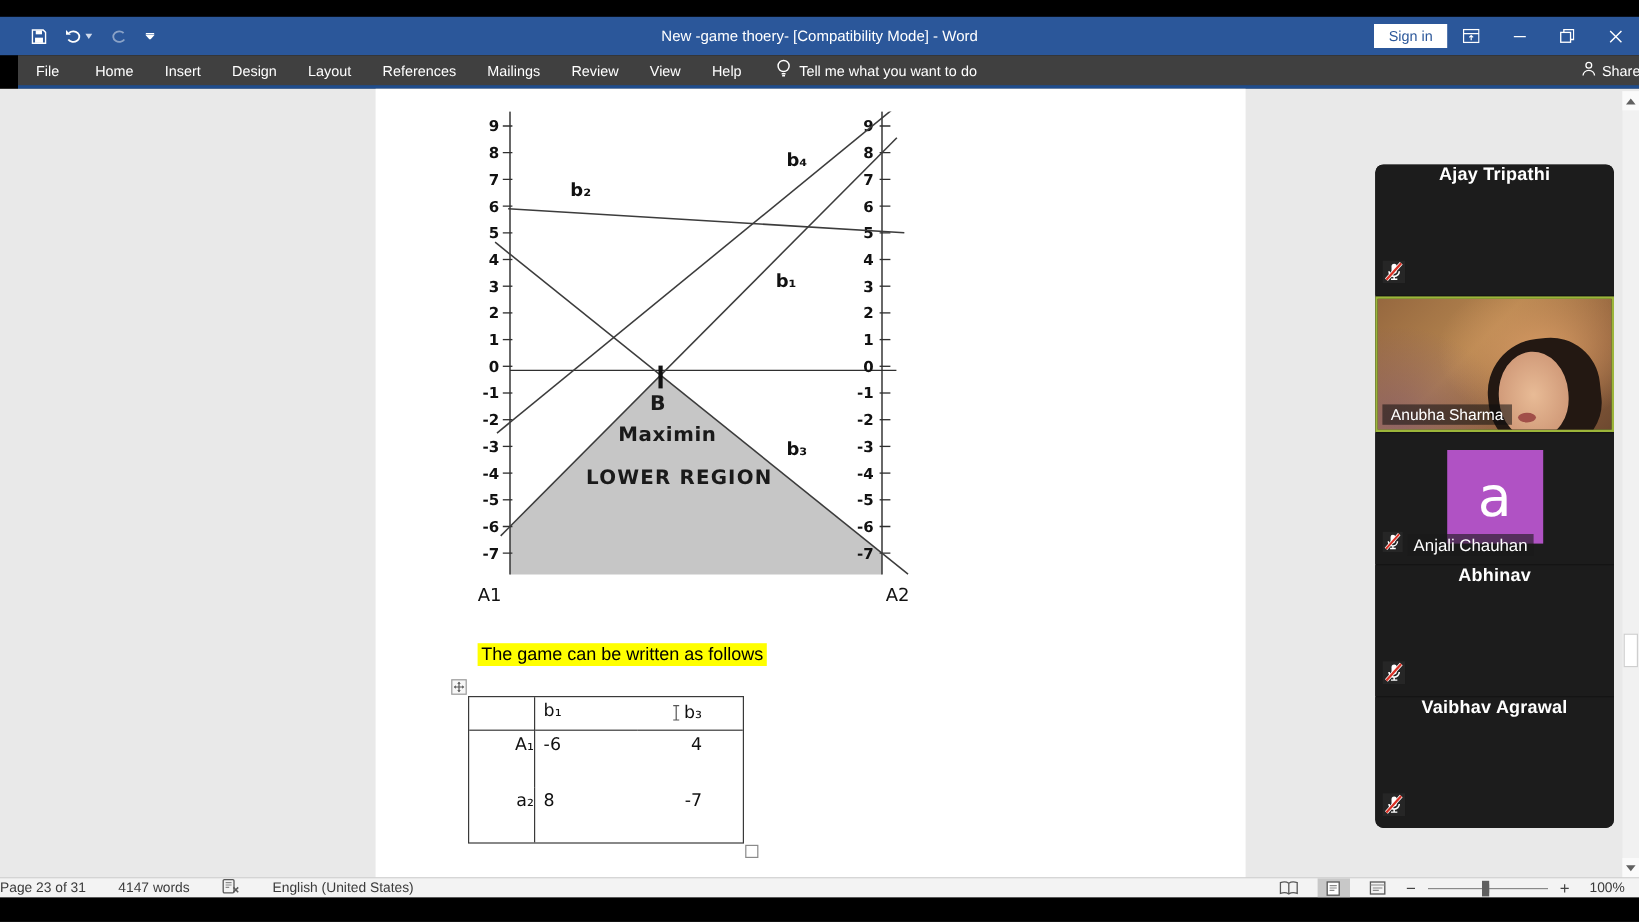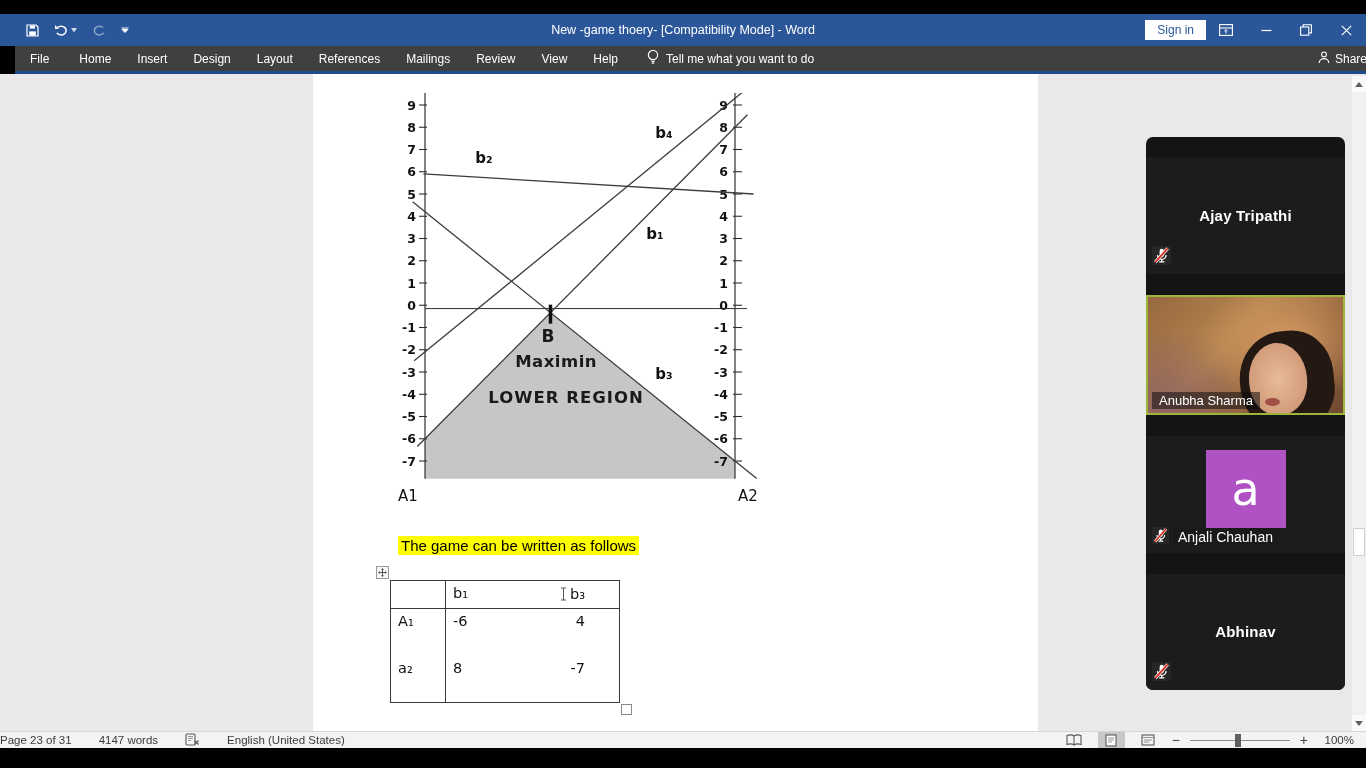--- a/index.html
+++ b/index.html
@@ -25,38 +25,38 @@
 
   
   .doc-area { position:absolute; left:0; top:74px; width:1366px; height:657px; background:#e9e9e9; }
   .page { position:absolute; left:313px; top:0; width:725px; height:657px; background:#fff; }
 
   .highlight-line { position:absolute; left:85px; top:462px; background:#ffff00; color:#000; font-size:15px; padding:1px 3px; white-space:nowrap; }
 
   
   .doc-table { position:absolute; left:77px; top:506px; width:230px; height:123px; border:1px solid #3a3a3a; font-family:"DejaVu Sans",sans-serif; font-size:14.5px; color:#111; display:grid; grid-template-columns:55px 85px 1fr; grid-template-rows:28px 47px 1fr; }
   .dc { padding:4px 0 0 7px; }
-  .dc.c1 { border-right:1px solid #3a3a3a; }
+  .dc.c1 { border-right:1px solid #3a3a3a;text-align:right; }
   .hdr { border-bottom:1px solid #3a3a3a; }
   .dc.c3 { text-align:right; padding-right:34px; padding-left:0; }
   .hdr.c3 { display:flex; justify-content:flex-end; align-items:flex-start; gap:3px; padding-top:5px; }
   .tbl-move { position:absolute; left:63px; top:492px; width:13px; height:13px; background:#f7f7f7; border:1px solid #9a9a9a; display:flex; align-items:center; justify-content:center; }
   .tbl-resize { position:absolute; left:308px; top:630px; width:11px; height:11px; background:#fff; border:1px solid #8a8a8a; }
 
   
   .vscroll { position:absolute; left:1352px; top:76px; width:14px; height:655px; background:#f1f1f1; }
   .sb-btn { position:absolute; left:0; width:14px; height:16px; background:#fafafa; display:flex; align-items:center; justify-content:center; }
   .sb-up { top:0; } .sb-dn { bottom:0; }
   .tri-up { width:0; height:0; border-left:4px solid transparent; border-right:4px solid transparent; border-bottom:5px solid #606060; }
   .tri-dn { width:0; height:0; border-left:4px solid transparent; border-right:4px solid transparent; border-top:5px solid #606060; }
   .sb-thumb { position:absolute; left:1px; top:452px; width:12px; height:28px; background:#fff; border:1px solid #cfcfcf; }
 
   
   .sidebar { position:absolute; left:1146px; top:137px; width:199px; height:553px; background:#141414; border-radius:7px; overflow:hidden; display:flex; flex-direction:column; gap:1px; }
-  .ptile { position:relative; flex:1 1 0; background:#1c1c1c; display:flex; align-items:center; justify-content:center;margin-top:20px; }
+  .ptile { position:relative; flex:1 1 0; background:#1c1c1c; display:flex; align-items:flex-start; justify-content:center; }
   .pname-center { color:#fff; font-weight:bold; font-size:15px; letter-spacing:.2px; }
   .mic-br { position:absolute; left:6px; bottom:5px; }
   .vid { border:2px solid #9cb53a; background:
       radial-gradient(120px 85px at 70% 40%, rgba(215,155,100,.95), rgba(0,0,0,0) 72%),
       radial-gradient(150px 130px at 8% 95%, rgba(115,75,115,.55), rgba(0,0,0,0) 62%),
       linear-gradient(135deg,#96683f,#b5854f 40%,#8e5e3b 75%,#6d4930);
     overflow:hidden; }
   .hair { position:absolute; left:47%; top:30%; width:48%; height:86%; background:#231812; border-radius:48% 44% 42% 46%; transform:rotate(-6deg); }
   .face { position:absolute; left:52%; top:40%; width:58px; height:72px; background:radial-gradient(#e8bb96,#cf9877 78%); border-radius:50% 50% 46% 46%; transform:rotate(-4deg); }
   .lips { position:absolute; left:60%; top:87%; width:15px; height:8px; background:#a14f49; border-radius:50%; }
@@ -344,20 +344,31 @@
       <span class="mic-br"><svg width="19" height="19" viewBox="0 0 20 20">
             <rect x="0" y="0" width="20" height="20" fill="#262626"></rect>
             <rect x="8" y="3" width="4.6" height="8.6" rx="2.3" fill="#fff"></rect>
             <path d="M5.8 9.5 a4.5 4.5 0 0 0 9 0" stroke="#fff" stroke-width="1.4" fill="none"></path>
             <path d="M10.3 14.2 v2 M7.5 16.6 h5.6" stroke="#fff" stroke-width="1.3"></path>
             <path d="M3.5 17 L16.5 2.5" stroke="#fff" stroke-width="3.4"></path>
             <path d="M3.5 17 L16.5 2.5" stroke="#d93025" stroke-width="2"></path>
           </svg></span>
     </div>
 
+    <div class="ptile">
+      <span class="pname-center">Vaibhav Agrawal</span>
+      <span class="mic-br"><svg width="19" height="19" viewBox="0 0 20 20">
+            <rect x="0" y="0" width="20" height="20" fill="#262626"></rect>
+            <rect x="8" y="3" width="4.6" height="8.6" rx="2.3" fill="#fff"></rect>
+            <path d="M5.8 9.5 a4.5 4.5 0 0 0 9 0" stroke="#fff" stroke-width="1.4" fill="none"></path>
+            <path d="M10.3 14.2 v2 M7.5 16.6 h5.6" stroke="#fff" stroke-width="1.3"></path>
+            <path d="M3.5 17 L16.5 2.5" stroke="#fff" stroke-width="3.4"></path>
+            <path d="M3.5 17 L16.5 2.5" stroke="#d93025" stroke-width="2"></path>
+          </svg></span>
+    </div>
   </div>
 
   <div class="statusbar">
     <div class="sb-left">
       <span>Page 23 of 31</span>
       <span>4147 words</span>
       <span><svg width="15" height="13" viewBox="0 0 15 13">
             <rect x="1" y="1" width="9" height="11" rx="1" fill="none" stroke="#5a5a5a" stroke-width="1.1"></rect>
             <path d="M3 3.5 h5 M3 5.5 h5 M3 7.5 h3" stroke="#8a8a8a" stroke-width="0.9"></path>
             <path d="M9.5 7.5 l4 4 M13.5 7.5 l-4 4" stroke="#5a5a5a" stroke-width="1.3"></path>

